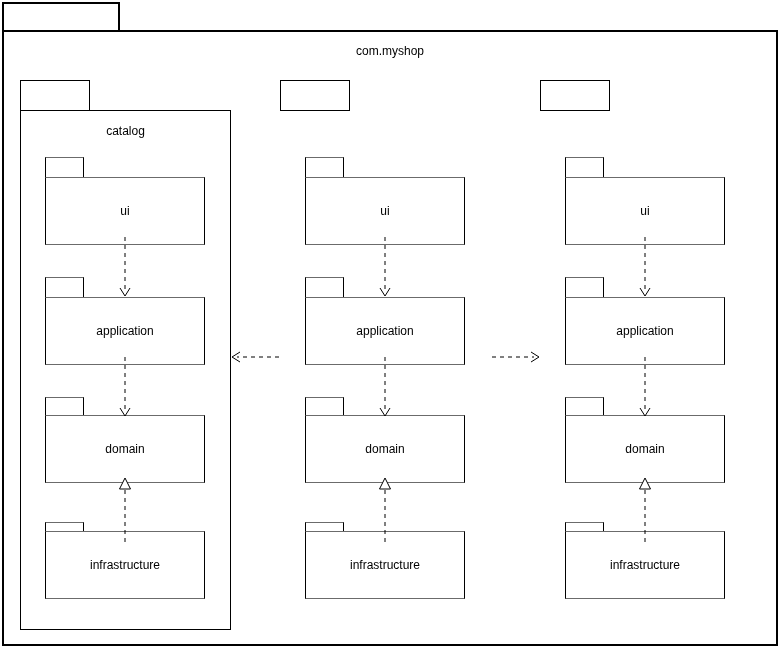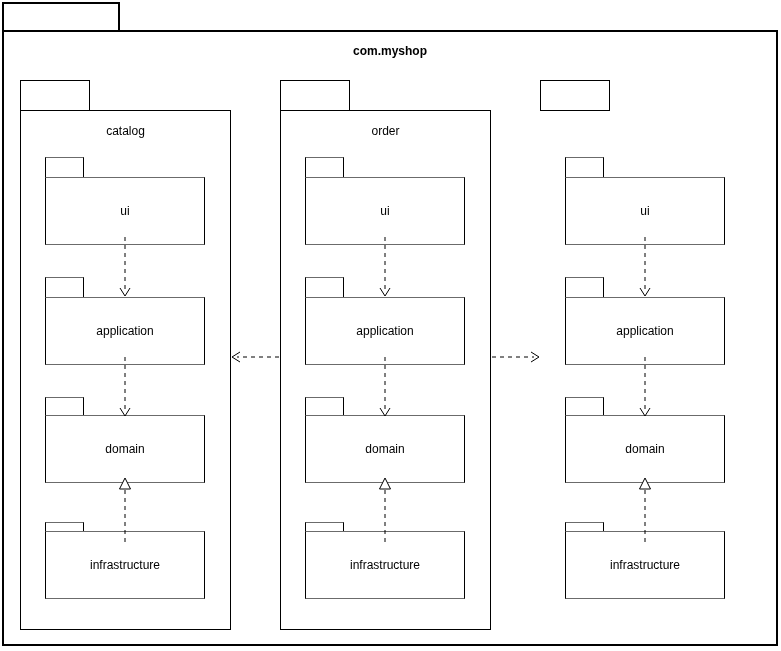--- a/index.html
+++ b/index.html
@@ -4,21 +4,21 @@
 <style>
   html,body{margin:0;padding:0;background:#fff;}
   .canvas{
     position:relative;width:781px;height:651px;background:#fff;overflow:hidden;
     font-family:"Liberation Sans",sans-serif;font-size:12px;color:#000;
   }
   .rect{position:absolute;background:#fff;border:1px solid #000;box-sizing:border-box;}
   
   .outer-tab{left:2px;top:2px;width:118px;height:30px;border-width:2px;}
   .outer-body{left:2px;top:30px;width:776px;height:616px;border-width:2px;}
-  .outer-label{position:absolute;left:0;top:12px;width:100%;text-align:center;font-weight:bold;}
+  .outer-label{position:absolute;left:0;top:12px;width:100%;text-align:center;}
   
   .pkg-tab{top:80px;width:70px;height:31px;}
   .pkg-body{top:110px;width:211px;height:520px;}
   .pkg-label{position:absolute;left:0;top:13px;width:100%;text-align:center;}
   .col0{left:20px}.col1{left:280px}.col2{left:540px}
   
   .sub-tab{width:39px;height:21px;border-color:#6b6b6b #000;}
   .sub-body{width:160px;height:68px;border-color:#6b6b6b #000;
             display:flex;align-items:center;justify-content:center;}
   .scol0{left:45px}.scol1{left:305px}.scol2{left:565px}
@@ -54,23 +54,20 @@
   <div class="rect sub-tab scol0 t-dom"></div>
   <div class="rect sub-body scol0 b-dom">
     <span>domain</span>
   </div>
   <div class="rect sub-tab scol0 t-inf"></div>
   <div class="rect sub-body scol0 b-inf">
     <span>infrastructure</span>
   </div>
 
   <div class="rect pkg-tab col1"></div>
-  <div class="rect pkg-body col1">
-    <div class="pkg-label">order</div>
-  </div>
   <div class="rect sub-tab scol1 t-ui"></div>
   <div class="rect sub-body scol1 b-ui">
     <span>ui</span>
   </div>
   <div class="rect sub-tab scol1 t-app"></div>
   <div class="rect sub-body scol1 b-app">
     <span>application</span>
   </div>
   <div class="rect sub-tab scol1 t-dom"></div>
   <div class="rect sub-body scol1 b-dom">

